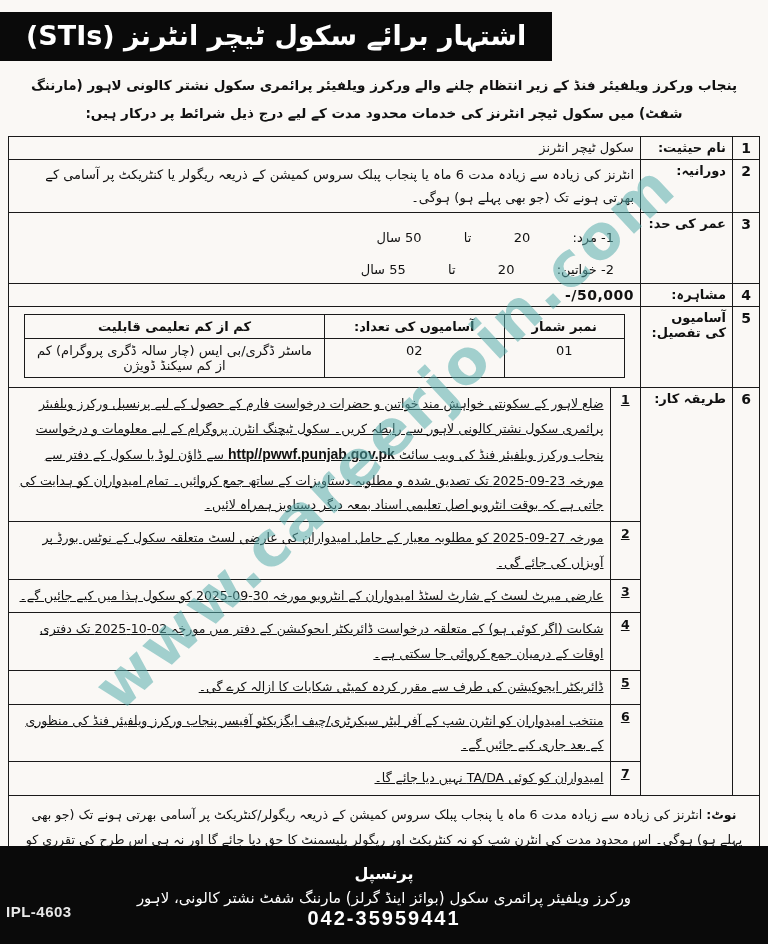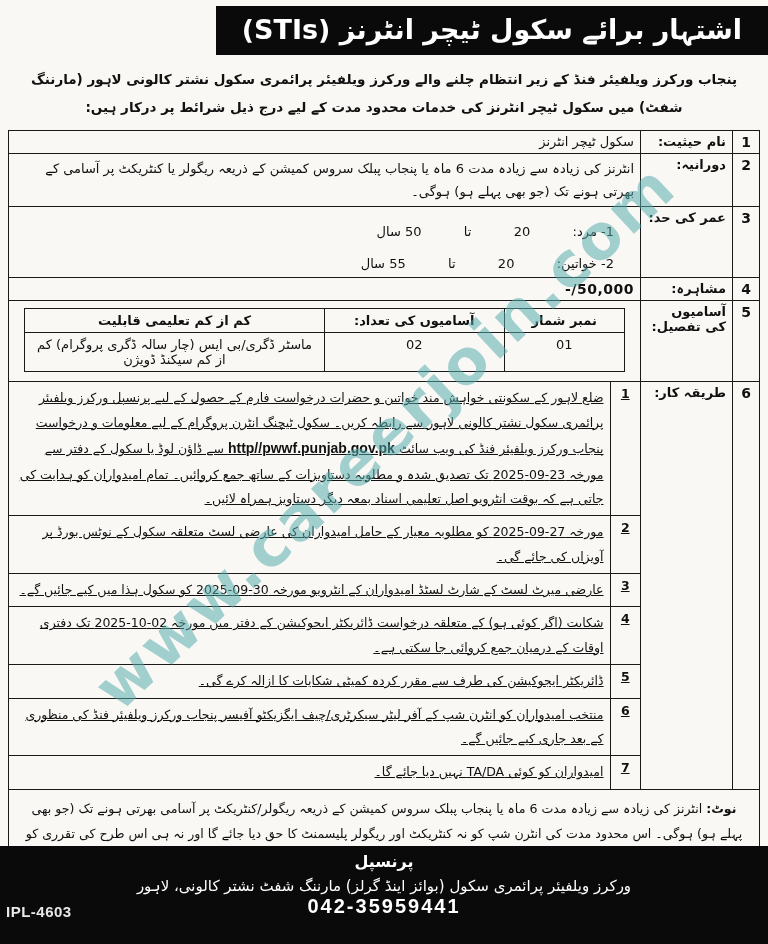--- a/index.html
+++ b/index.html
@@ -19,21 +19,21 @@
     font-size: 62px; font-weight: bold; letter-spacing: 3px;
     color: rgba(82, 170, 170, 0.50);
     transform: rotate(-43deg);
     transform-origin: center center;
     z-index: 6; pointer-events: none;
     font-family: "DejaVu Sans", sans-serif;
     white-space: nowrap;
   }
 
   
-  .banner-wrap { text-align: right; padding-top: 6px; }
+  .banner-wrap { text-align: left; padding-top: 12px; }
   .banner {
     display: inline-block;
     background: #0a0a0a; color: #fff;
     font-size: 27px; font-weight: bold;
     padding: 8px 26px 10px 26px;
     direction: rtl;
     min-width: 420px;
   }
 
   
@@ -89,21 +89,21 @@
     padding: 6px 10px;
   }
   .note-label { font-weight: bold; }
 
   
   .footer {
     position: absolute; left: 0; bottom: 0;
     width: 768px; height: 98px;
     background: #0a0a0a; color: #fff;
     text-align: center; z-index: 2;
-    padding-top: 6px;
+    padding-top: 18px;
   }
   .footer .principal { font-size: 16px; font-weight: bold; direction: rtl; }
   .footer .school { font-size: 15px; direction: rtl; margin-top: 6px; }
   .footer .phone { font-size: 20px; font-weight: bold; letter-spacing: 2px; margin-top: 0; font-family: "Liberation Sans", sans-serif; }
   .footer .code {
     position: absolute; left: 6px; bottom: 24px;
     font-size: 15px; font-weight: bold; color: #e8e8e8;
     font-family: "Liberation Sans", sans-serif; letter-spacing: 0.5px;
   }
 </style>

